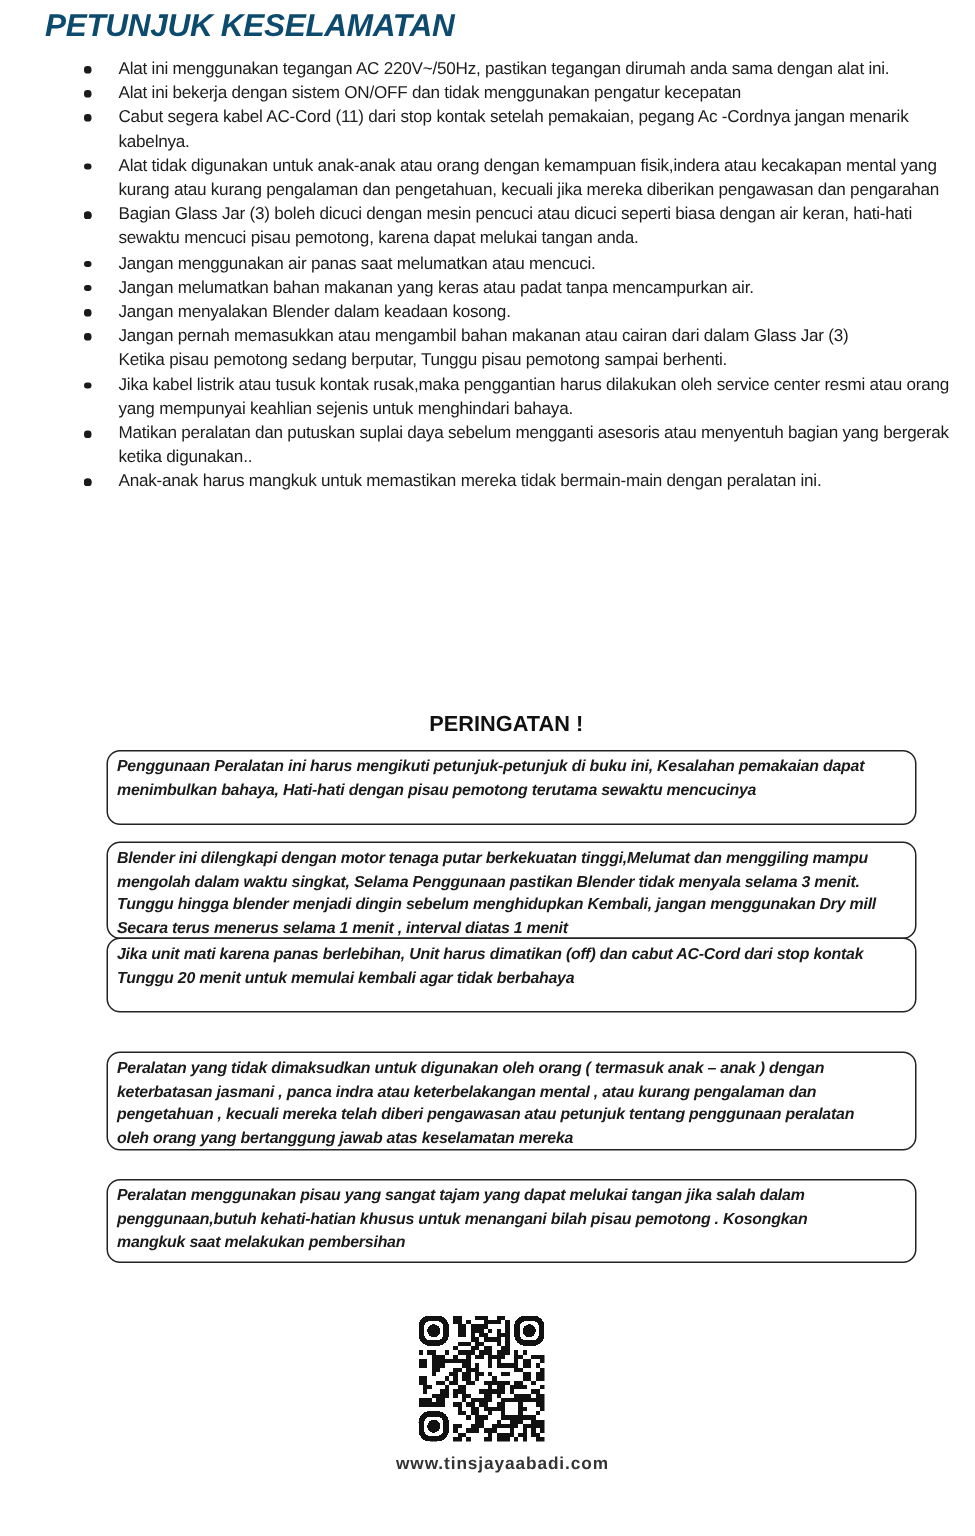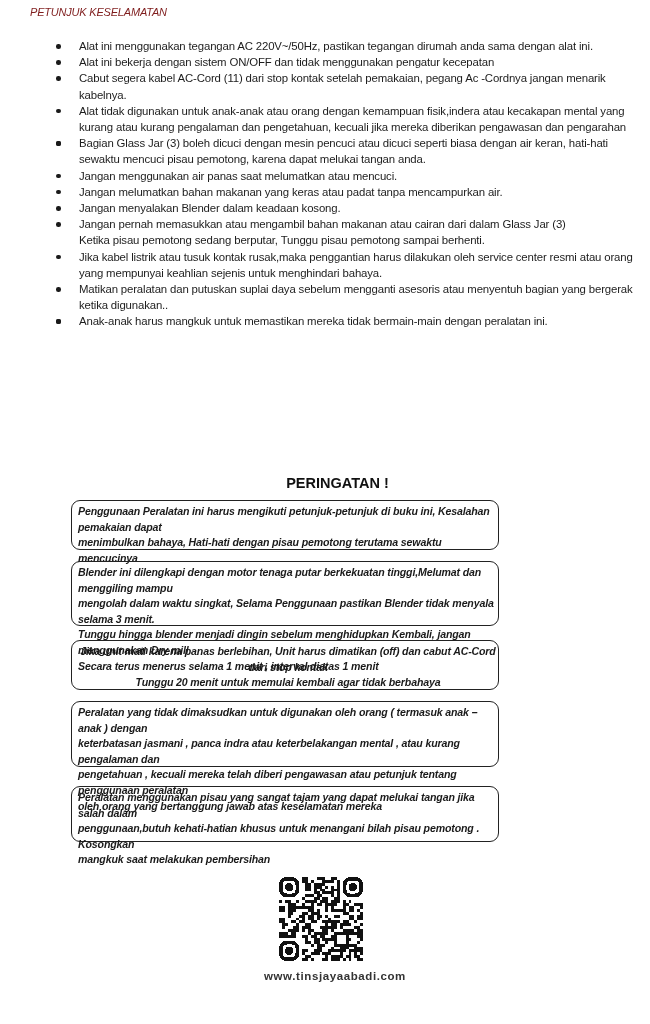--- a/index.html
+++ b/index.html
@@ -3,22 +3,22 @@
 <meta charset="utf-8">
 <style>
   html, body { margin: 0; padding: 0; background: #ffffff; }
   body {
     width: 650px; height: 1024px; position: relative; overflow: hidden;
     font-family: "Liberation Sans", "DejaVu Sans", sans-serif;
     color: #1a1a1a;
   }
   .title {
     position: absolute; left: 30px; top: 6px;
-    font-size: 11px; font-weight: normal; font-style: italic;
-    letter-spacing: -0.2px; color: #7f1d1d;
+    font-size: 21px; font-weight: bold; font-style: italic;
+    letter-spacing: -0.2px; color: #0c4a6e;
   }
   .bullets {
     position: absolute; left: 0; top: 38px; width: 650px;
     margin: 0; padding: 0; list-style: none;
   }
   .bullets li {
     position: relative; padding-left: 79px; padding-right: 4px;
     font-size: 11.4px; line-height: 16.2px; color: #1c1c1c;
     letter-spacing: -0.15px;
   }
@@ -26,21 +26,21 @@
     position: absolute; left: 56px; top: 6px;
     width: 4.5px; height: 4.5px; border-radius: 50%; background: #1a1a1a;
   }
   .bullets li .txt { display: block; width: 560px; }
   .warning-heading {
     position: absolute; left: 0; width: 650px; top: 475px;
     text-align: center; font-size: 14.5px; font-weight: bold; color: #111;
     padding-left: 25px; box-sizing: border-box;
   }
   .warn-box {
-    position: absolute; left: 71px; width: 428px;
+    position: absolute; left: 71px; width: 540px;
     border: 1.6px solid #222; border-radius: 9px; box-sizing: border-box;
     padding: 3px 0 0 6px;
     font-size: 10.6px; line-height: 15.6px; font-weight: bold; font-style: italic;
     color: #1a1a1a; letter-spacing: -0.15px; white-space: pre-line;
   }
   .qr {
     position: absolute; left: 279px; top: 877px; width: 84px; height: 84px;
   }
   .website {
     position: absolute; left: 0; width: 650px; top: 970px;
@@ -112,21 +112,21 @@
 </ul>
 
 <div class="warning-heading">PERINGATAN !</div>
 
 <div class="warn-box" style="top:500px;height:50px;">Penggunaan Peralatan ini harus mengikuti petunjuk-petunjuk di buku ini, Kesalahan pemakaian dapat
 menimbulkan bahaya, Hati-hati dengan pisau pemotong terutama sewaktu mencucinya</div>
 <div class="warn-box" style="top:561px;height:65px;">Blender ini dilengkapi dengan motor tenaga putar berkekuatan tinggi,Melumat dan menggiling mampu
 mengolah dalam waktu singkat, Selama Penggunaan pastikan Blender tidak menyala selama 3 menit.
 Tunggu hingga blender menjadi dingin sebelum menghidupkan Kembali, jangan menggunakan Dry mill
 Secara terus menerus selama 1 menit , interval diatas 1 menit</div>
-<div class="warn-box" style="top:640px;height:50px;text-align:center;">Jika unit mati karena panas berlebihan, Unit harus dimatikan (off) dan cabut AC-Cord dari stop kontak
+<div class="warn-box" style="top:625px;height:50px;">Jika unit mati karena panas berlebihan, Unit harus dimatikan (off) dan cabut AC-Cord dari stop kontak
 Tunggu 20 menit untuk memulai kembali agar tidak berbahaya</div>
 <div class="warn-box" style="top:701px;height:66px;">Peralatan yang tidak dimaksudkan untuk digunakan oleh orang ( termasuk anak – anak ) dengan
  keterbatasan jasmani , panca indra atau keterbelakangan mental , atau kurang pengalaman dan
 pengetahuan , kecuali mereka telah diberi pengawasan atau petunjuk tentang penggunaan peralatan
  oleh orang yang bertanggung jawab atas keselamatan mereka</div>
 <div class="warn-box" style="top:786px;height:56px;">Peralatan menggunakan pisau yang sangat tajam yang dapat melukai tangan jika salah dalam
 penggunaan,butuh kehati-hatian khusus untuk menangani bilah pisau pemotong . Kosongkan
 mangkuk saat melakukan pembersihan</div>
 
 <svg class="qr" viewBox="0 0 29 29" shape-rendering="crispEdges">

